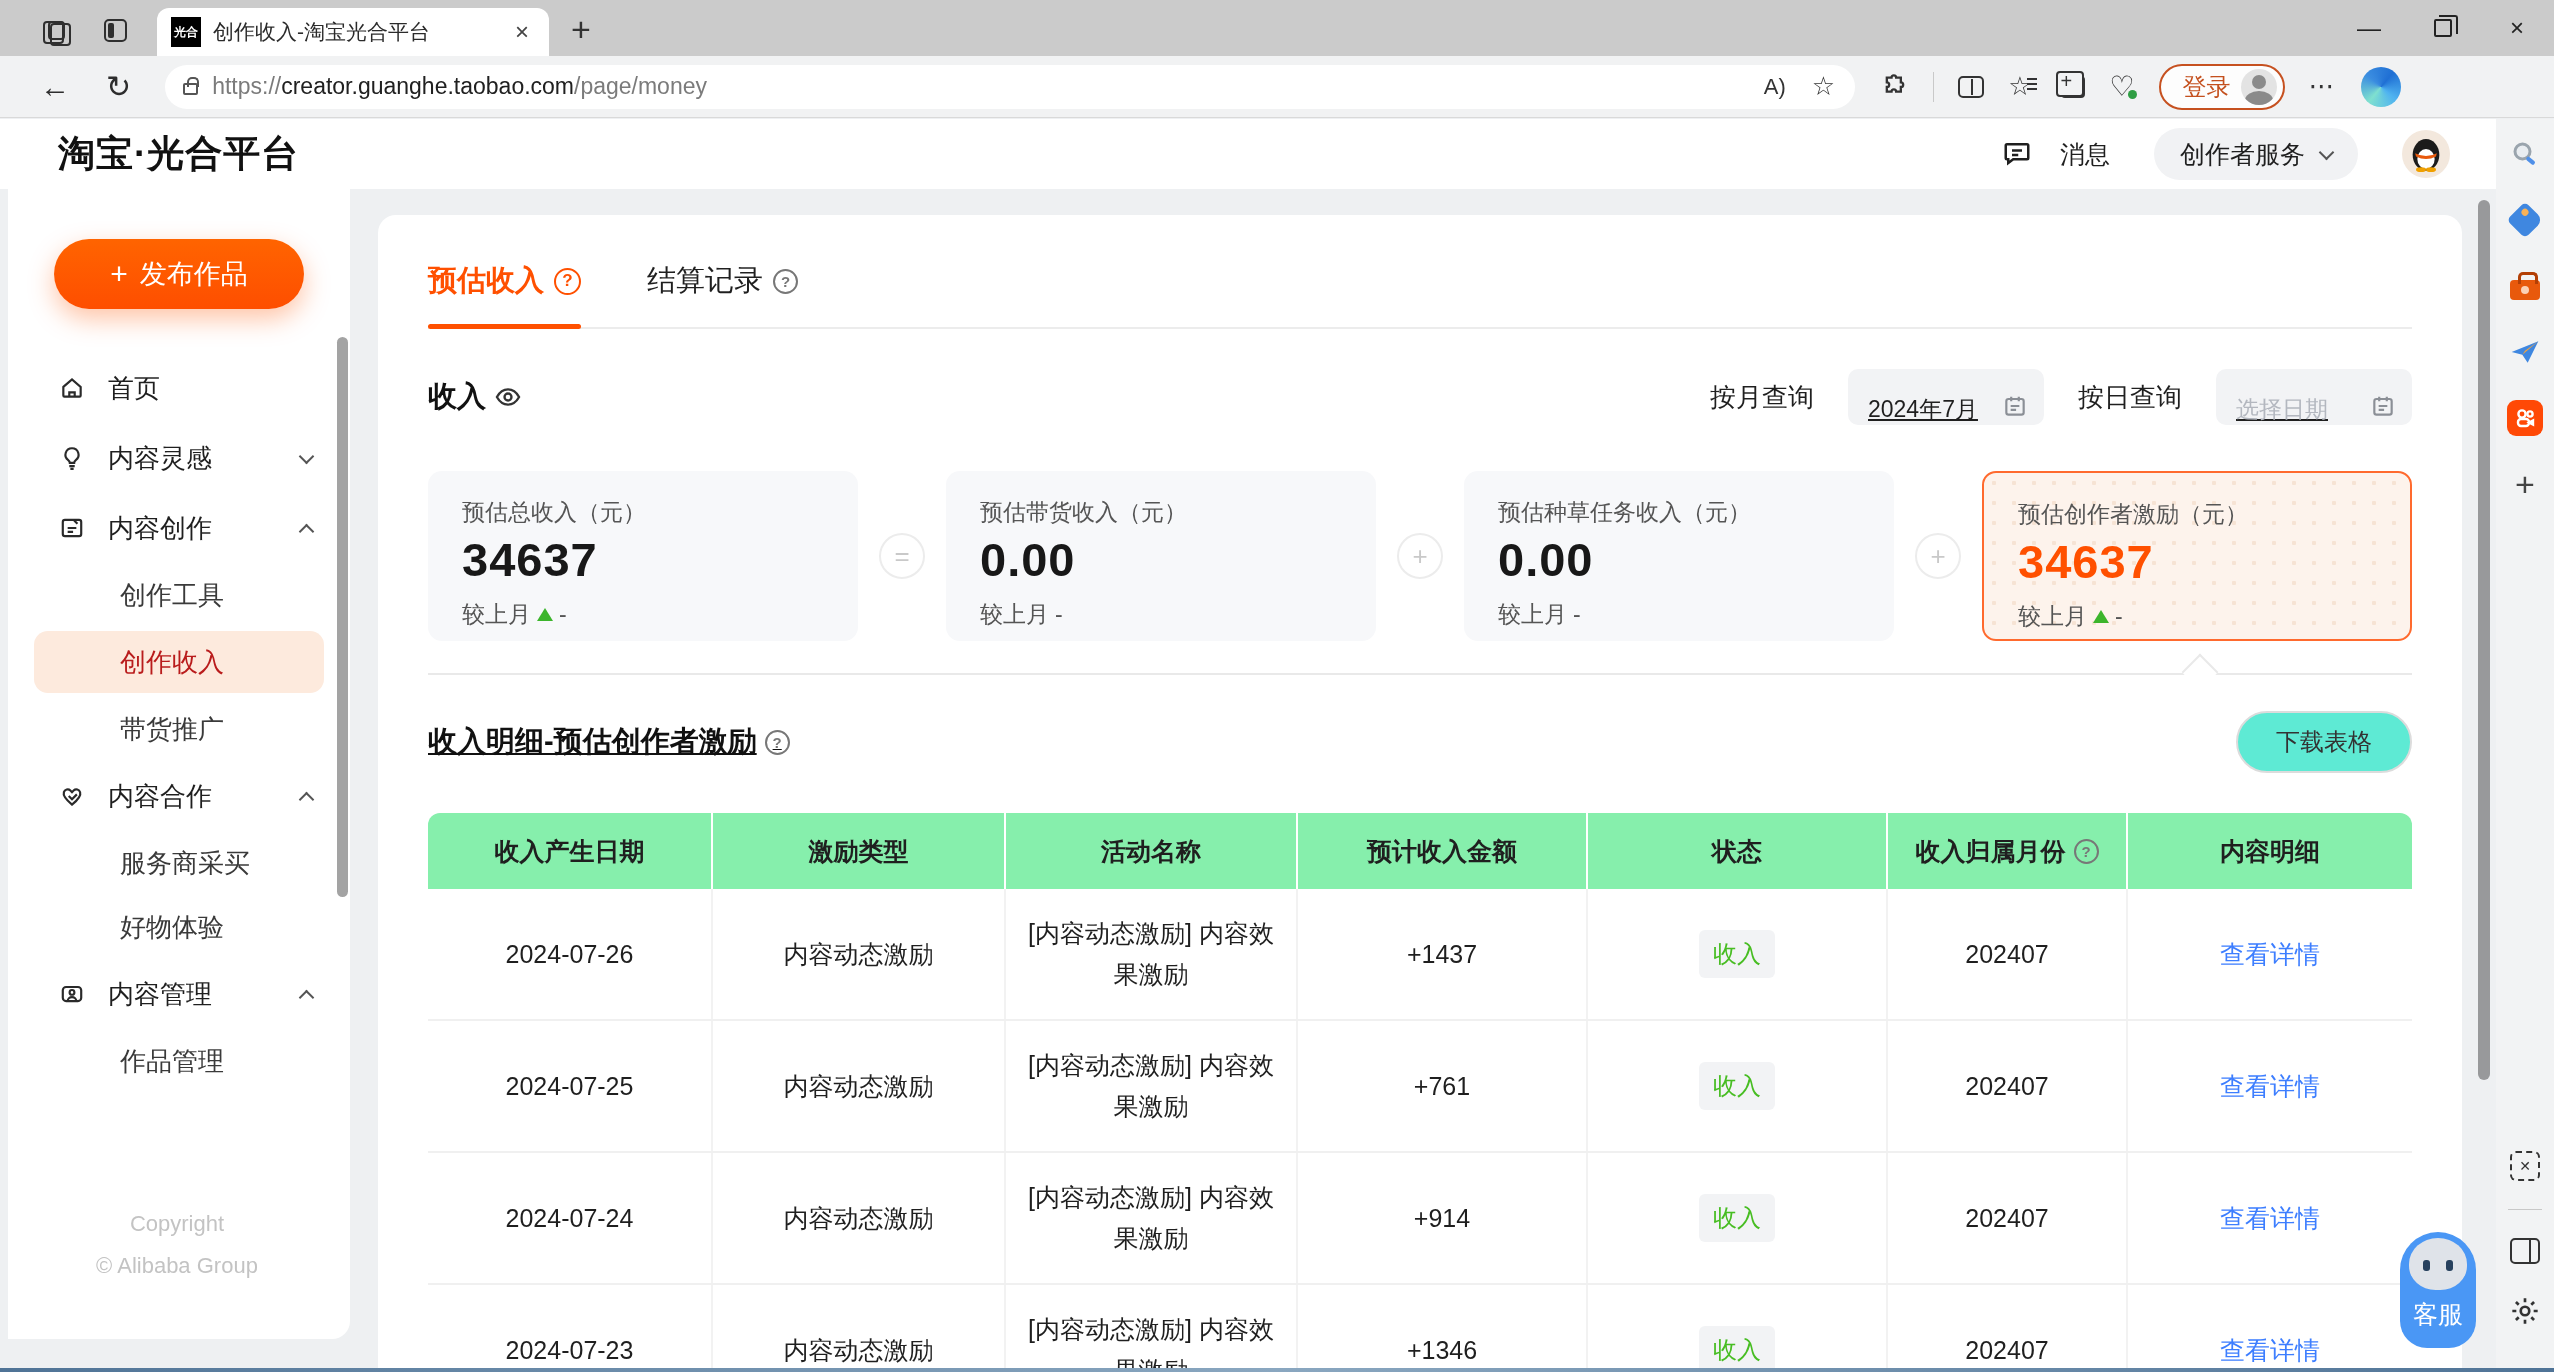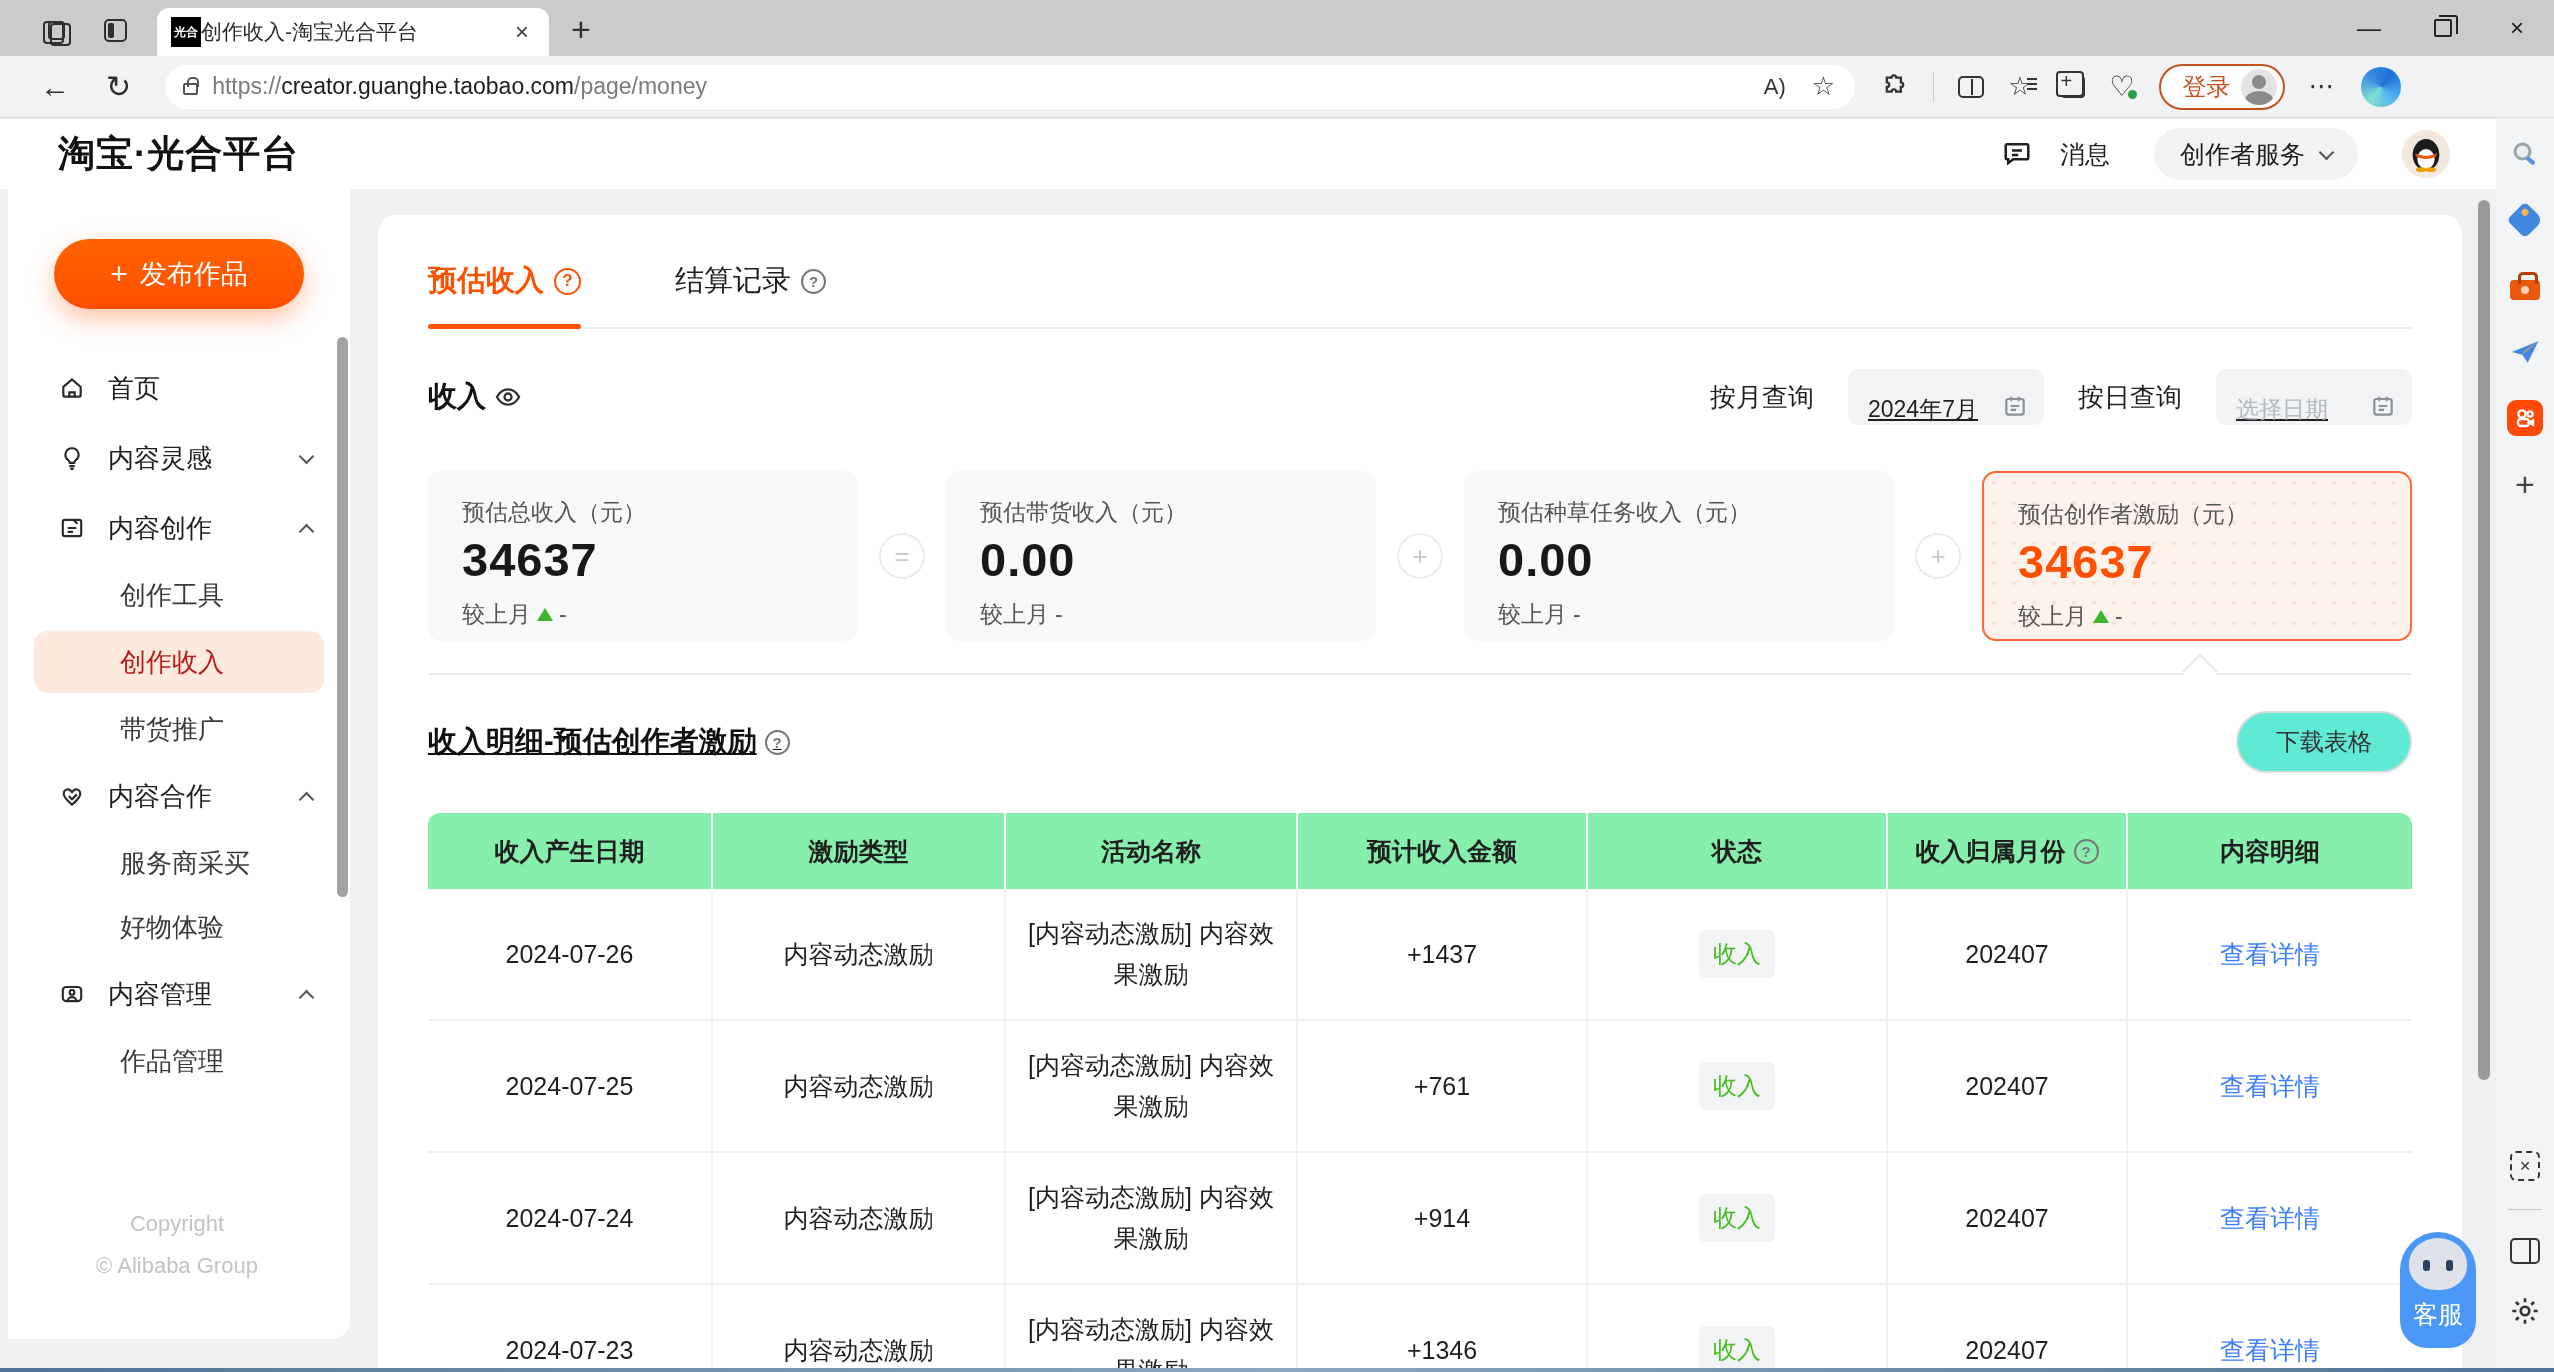--- a/index.html
+++ b/index.html
@@ -9,21 +9,21 @@
 
   
   .tabbar { position:absolute; top:0; left:0; right:0; height:56px; background:#cbcbcb; display:flex; align-items:flex-end; }
   .tabbar-icons { display:flex; align-items:center; gap:38px; padding:0 30px 14px 42px; }
   .stack-sq { position:relative; width:24px; height:24px; }
   .stack-sq i, .stack-sq i::before, .stack-sq i::after { content:""; position:absolute; width:17px; height:19px; border:2.2px solid #2f2f2f; border-radius:4px; background:transparent; }
   .stack-sq i { left:6px; top:3px; display:block; }
   .stack-sq i::before { left:-7px; top:-2px; }
   .tabactions { width:23px; height:23px; border:2.2px solid #2f2f2f; border-radius:5px; position:relative; }
   .tabactions::before { content:""; position:absolute; left:2px; top:2px; bottom:2px; width:6px; background:#2f2f2f; border-radius:2px; }
-  .tab { width:392px; height:48px; background:#fff; border-radius:12px 12px 0 0; display:flex; align-items:center; padding:0 16px 0 14px; }
+  .tab { width:392px; height:48px; background:#fff; border-radius:12px 12px 0 0; display:flex; align-items:center; padding:0 16px 0 14px; gap:12px; }
   .favicon { width:30px; height:30px; background:#000; color:#fff; font-size:12px; font-weight:bold; display:flex; align-items:center; justify-content:center; flex:none; letter-spacing:0; }
   .tab-title { font-size:21px; color:#2b2b2b; white-space:nowrap; overflow:hidden; flex:1; }
   .tab-close { font-size:24px; color:#444; padding:0 4px; }
   .newtab { font-size:34px; color:#333; font-weight:300; margin:0 0 10px 22px; line-height:1; }
   .win-controls { margin-left:auto; display:flex; align-items:center; align-self:center; gap:0; }
   .win-btn { width:74px; height:46px; display:flex; align-items:center; justify-content:center; color:#222; font-size:24px; }
   .restore-sq { width:18px; height:18px; border:2px solid #222; border-radius:2px; position:relative; }
   .restore-sq::before { content:""; position:absolute; left:3px; top:-6px; width:17px; height:17px; border-top:2px solid #222; border-right:2px solid #222; border-radius:0 3px 0 0; }
 
   .toolbar { position:absolute; top:56px; left:0; right:0; height:62px; background:#f1f2f3; border-bottom:1px solid #d9d9d9; display:flex; align-items:center; padding:0 14px 0 26px; gap:8px; }
@@ -97,21 +97,21 @@
   .mi { height:70px; display:flex; align-items:center; padding:0 38px 0 50px; gap:22px; font-size:26px; color:#1f1f1f; }
   .mi .micon { width:28px; height:28px; flex:none; display:flex; align-items:center; justify-content:center; }
   .mi .spacer { flex:1; }
   .mi.child { padding-left:112px; height:64px; color:#3a3a3a; }
   .mi.active-wrap { padding:0 26px; }
   .active-pill { background:#fdeadd; border-radius:14px; width:100%; height:62px; display:flex; align-items:center; padding-left:86px; color:#b91c1c; font-size:26px; }
   .copyright { position:absolute; left:0; right:4px; bottom:52px; text-align:center; color:#c3c3c3; font-size:22px; line-height:1.9; }
 
   
   .maincard { position:absolute; left:378px; top:215px; width:2084px; height:1157px; background:#fff; border-radius:18px 18px 0 0; padding:0 50px; overflow:hidden; }
-  .tabsrow { display:flex; gap:94px; padding-top:46px; border-bottom:2px solid #ececec; }
+  .tabsrow { display:flex; gap:66px; padding-top:46px; border-bottom:2px solid #ececec; }
   .ptab { display:flex; align-items:center; gap:10px; font-size:29px; padding-bottom:26px; position:relative; color:#1f1f1f; }
   .ptab.active { color:#ff5000; font-weight:bold; }
   .ptab.active::after { content:""; position:absolute; left:0; right:0; bottom:-2px; height:5px; border-radius:3px; background:#ff5000; }
   .qicon { width:27px; height:27px; border:2px solid #8a8a8a; border-radius:50%; color:#8a8a8a; font-size:17px; font-weight:bold; display:inline-flex; align-items:center; justify-content:center; }
   .ptab.active .qicon { border-color:#ff5000; color:#ff5000; }
 
   .incomerow { margin-top:40px; display:flex; align-items:center; }
   .inc-title { font-size:29px; font-weight:600; color:#111; display:flex; align-items:center; gap:8px; }
   .inc-right { margin-left:auto; display:flex; align-items:center; gap:34px; }
   .q-label { font-size:26px; color:#1f1f1f; font-weight:500; }

